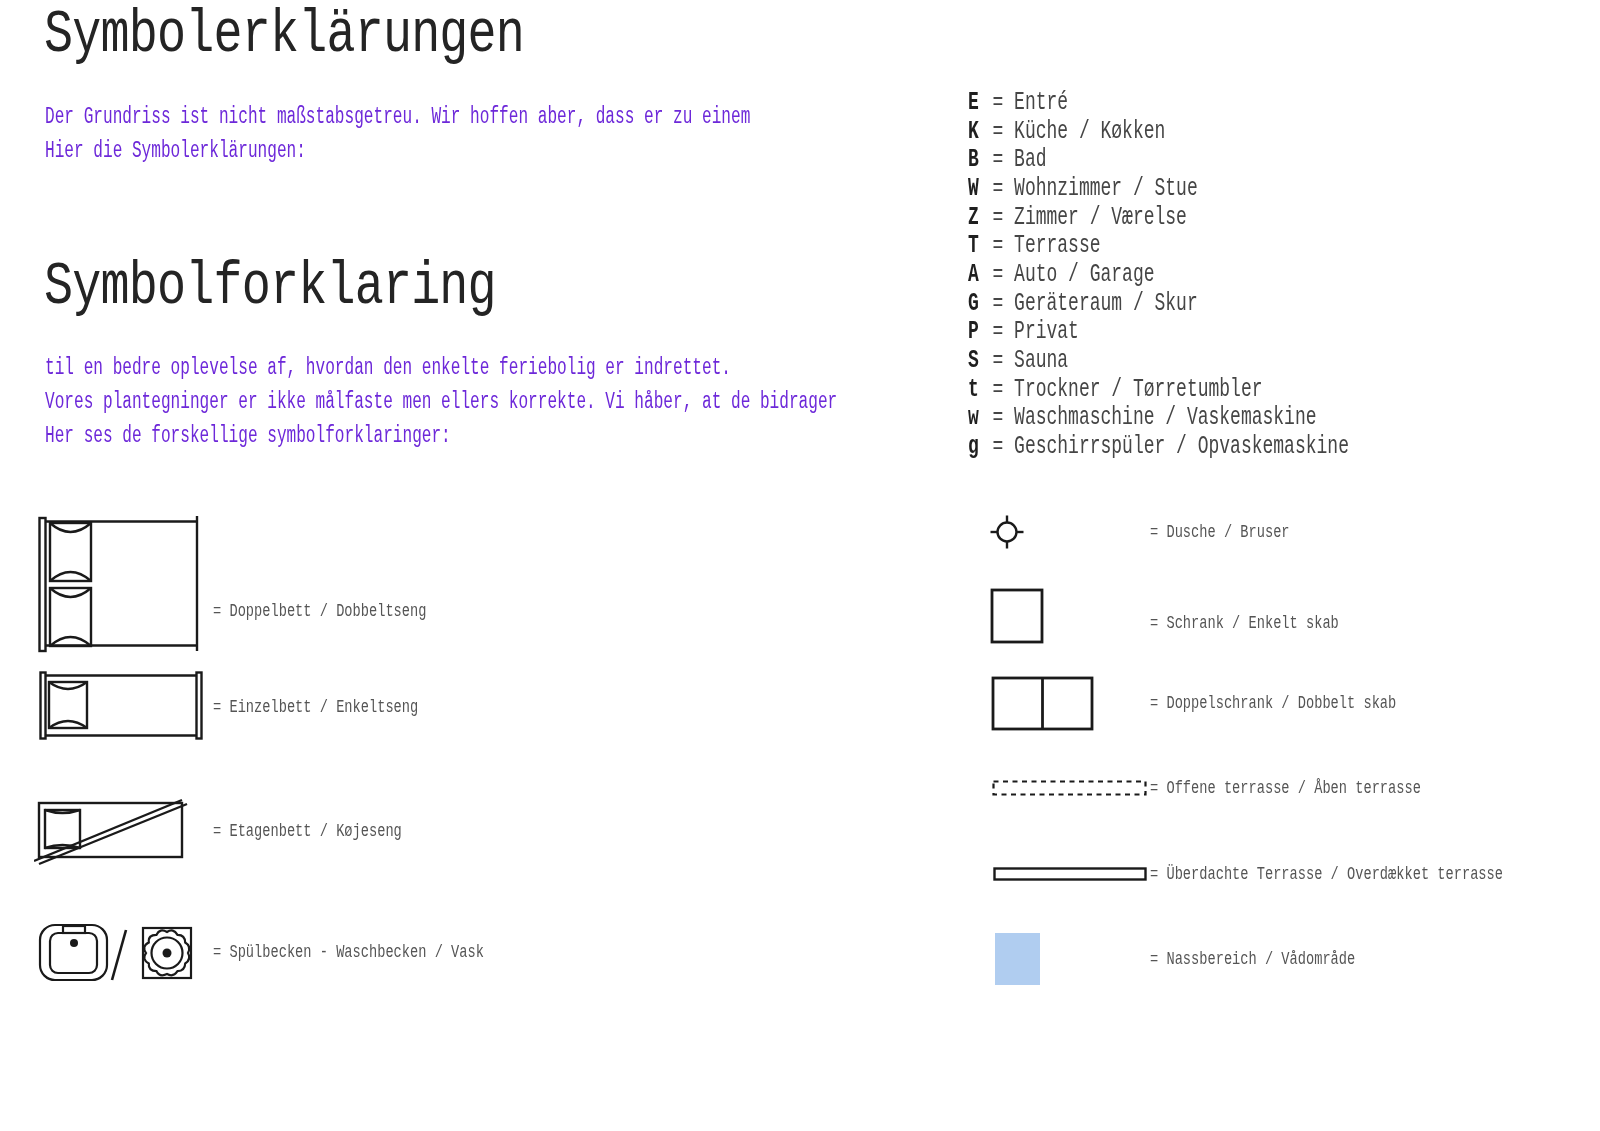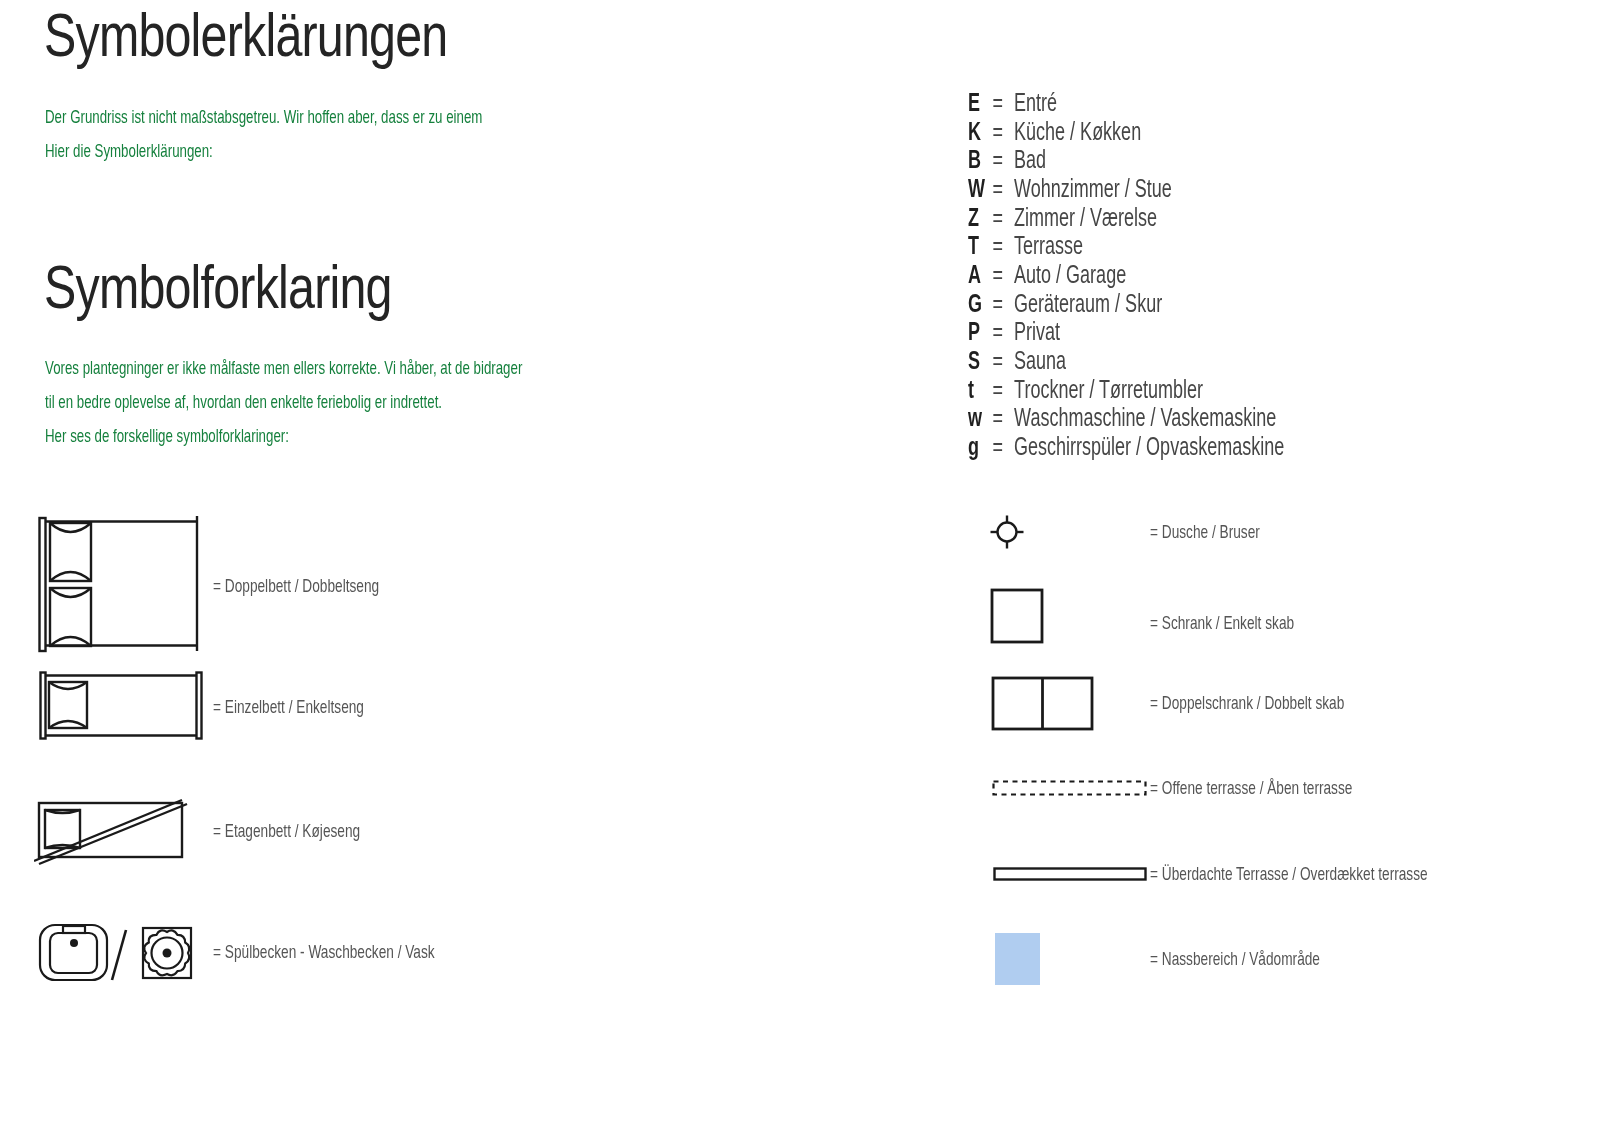--- a/index.html
+++ b/index.html
@@ -1,23 +1,23 @@
 <!DOCTYPE html>
 <html><head>
 <meta charset="utf-8">
 <style>
   html,body{margin:0;padding:0;background:#ffffff;}
   .page{position:relative;width:1600px;height:1009px;background:#ffffff;overflow:hidden;
-        font-family:Liberation Sans, sans-serif;color:#3a3a3a;}
+        font-family:Liberation Mono, monospace;color:#3a3a3a;}
   
   .cond{display:inline-block;transform:scaleX(0.72);transform-origin:0 50%;white-space:nowrap;}
   .cond-p{display:inline-block;transform:scaleX(0.70);transform-origin:0 0;white-space:nowrap;}
   .cond-h{display:inline-block;transform:scaleX(0.78);transform-origin:0 0;white-space:nowrap;}
   .h{position:absolute;font-size:62px;font-weight:500;color:#242424;letter-spacing:-1px;line-height:66px;}
-  .para{position:absolute;font-size:19px;line-height:34px;color:#15803d;}
+  .para{position:absolute;font-size:23px;line-height:34px;color:#6d28d9;}
   .abbr-list{position:absolute;left:968px;top:88px;}
   .abbr-row{height:28.7px;display:flex;align-items:center;font-size:25px;color:#454545;
             transform:scaleX(0.72);transform-origin:0 50%;}
   .abbr-letter{width:34px;font-weight:bold;color:#1f1f1f;}
   .abbr-eq{width:30px;}
   .abbr-text{white-space:nowrap;}
   .sym{position:absolute;}
   .sym svg{display:block;}
   .sym-label{position:absolute;font-size:19px;line-height:34px;color:#555555;}
   .swatch{position:absolute;}
@@ -34,22 +34,22 @@
   </div>
   <div class="para" style="left:45px;top:100px;">
     <div><span class="cond-p">Der Grundriss ist nicht maßstabsgetreu. Wir hoffen aber, dass er zu einem</span></div>
     <div><span class="cond-p">Hier die Symbolerklärungen:</span></div>
   </div>
 
   <div class="h" style="left:44px;top:254px;">
     <span class="cond-h">Symbolforklaring</span>
   </div>
   <div class="para" style="left:45px;top:351px;">
+    <div><span class="cond-p">til en bedre oplevelse af, hvordan den enkelte feriebolig er indrettet.</span></div>
     <div><span class="cond-p">Vores plantegninger er ikke målfaste men ellers korrekte. Vi håber, at de bidrager</span></div>
-    <div><span class="cond-p">til en bedre oplevelse af, hvordan den enkelte feriebolig er indrettet.</span></div>
     <div><span class="cond-p">Her ses de forskellige symbolforklaringer:</span></div>
   </div>
 
   <div class="abbr-list">
     <div class="abbr-row">
         <span class="abbr-letter">E</span>
         <span class="abbr-eq">=</span>
         <span class="abbr-text">Entré</span>
       </div>
     <div class="abbr-row">
@@ -119,21 +119,21 @@
       <rect x="3.5" y="4" width="6" height="133"></rect>
       <line x1="9.5" y1="7.5" x2="161" y2="7.5"></line>
       <line x1="9.5" y1="131.5" x2="161" y2="131.5"></line>
       <line x1="161" y1="2" x2="161" y2="137"></line>
       <rect x="14" y="9" width="41" height="58"></rect>
       <path d="M14 9 Q34.5 27 55 9 M14 67 Q34.5 49 55 67"></path>
       <rect x="14" y="74" width="41" height="58"></rect>
       <path d="M14 74 Q34.5 92 55 74 M14 132 Q34.5 114 55 132"></path>
     </svg>
   </div>
-  <div class="sym-label" style="left:213px;top:569px;">
+  <div class="sym-label" style="left:213px;top:594px;">
     <span class="cond">= Doppelbett / Dobbeltseng</span>
   </div>
 
   <div class="sym" style="left:38px;top:670px;">
     <svg width="166" height="72" viewBox="0 0 166 72" fill="none" stroke="#1a1a1a" stroke-width="2.4">
       <rect x="2.5" y="2.5" width="5" height="66"></rect>
       <rect x="158.5" y="2.5" width="5" height="66"></rect>
       <line x1="7.5" y1="5.5" x2="158" y2="5.5"></line>
       <line x1="7.5" y1="65.5" x2="158" y2="65.5"></line>
       <rect x="11" y="12" width="38" height="46"></rect>

